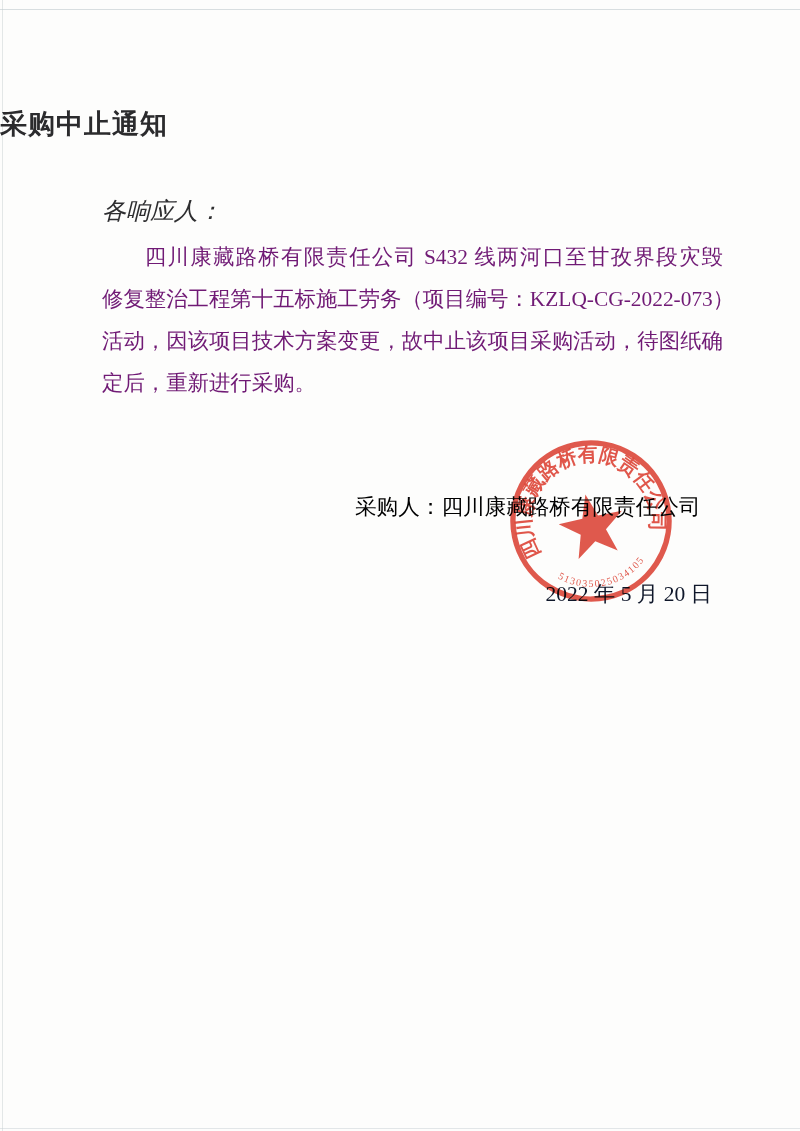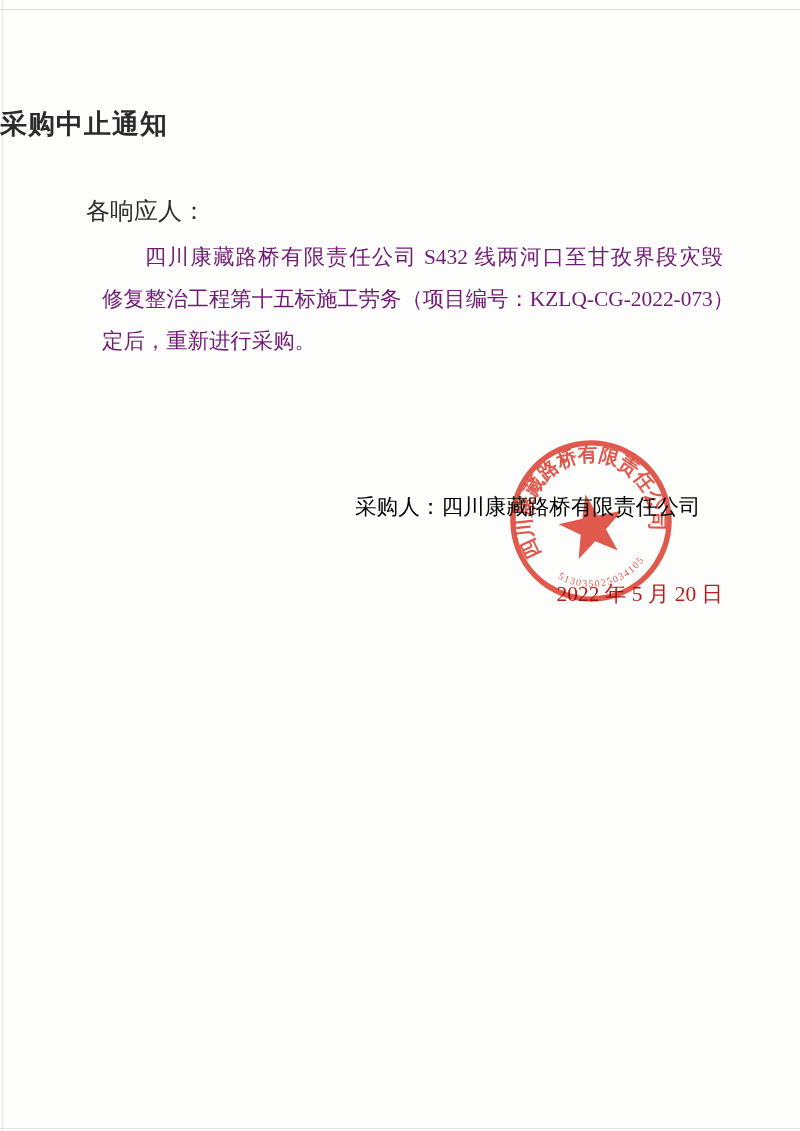--- a/index.html
+++ b/index.html
@@ -17,45 +17,46 @@
   .scan-edge-bottom{position:absolute;bottom:2px;left:0;width:100%;height:1px;background:rgba(200,208,212,0.5);}
 
   .title{
     position:absolute;top:106px;left:0;width:800px;
     text-align:left;
     font-size:27px;font-weight:bold;
     letter-spacing:1px;
     color:#2b2b2d;
   }
   .salutation{
-    position:absolute;top:190px;left:86px;
+    position:absolute;top:190px;left:102px;
     font-size:24px;line-height:42px;
     color:#2e2e30;
+    font-style:italic;
   }
   .body-block{
     position:absolute;top:236px;left:102px;width:621px;
   }
   .body-line{
     font-size:21.4px;line-height:42px;height:42px;
     text-align:justify;text-align-last:justify;
     text-justify:inter-character;
     white-space:nowrap;
     color:#701a75;
   }
   .body-line.first{text-indent:2em;}
   .body-line.last{text-align:center;text-align-last:left;}
   .signature{
     position:absolute;top:486px;left:355px;
     font-size:21.6px;line-height:42px;
     color:#000000;
   }
   .dateline{
-    position:absolute;top:573px;right:77px;
+    position:absolute;top:573px;right:88px;
     font-size:21.5px;line-height:42px;
-    color:#b91c1c;
+    color:#0f172a;
   }
   .seal{
     position:absolute;left:486px;top:416px;width:210px;height:210px;
     transform:rotate(-12deg);
     mix-blend-mode:multiply;
     opacity:0.92;
   }
   .seal svg{display:block;}
 </style>
 </head>
@@ -67,20 +68,21 @@
   <div class="scan-edge-left"></div>
   <div class="scan-edge-bottom"></div>
 
   <div class="title">采购中止通知</div>
 
   <div class="salutation">各响应人：</div>
 
   <div class="body-block">
     <div class="body-line first">四川康藏路桥有限责任公司 S432 线两河口至甘孜界段灾毁</div>
     <div class="body-line">修复整治工程第十五标施工劳务（项目编号：KZLQ-CG-2022-073）</div>
+    <div class="body-line">活动，因该项目技术方案变更，故中止该项目采购活动，待图纸确</div>
     <div class="body-line last">定后，重新进行采购。</div>
   </div>
 
   <div class="signature">采购人：四川康藏路桥有限责任公司</div>
 
   <div class="dateline">2022 年 5 月 20 日</div>
 
   <div class="seal">
     <svg width="210" height="210" viewBox="0 0 210 210">
       <defs>

